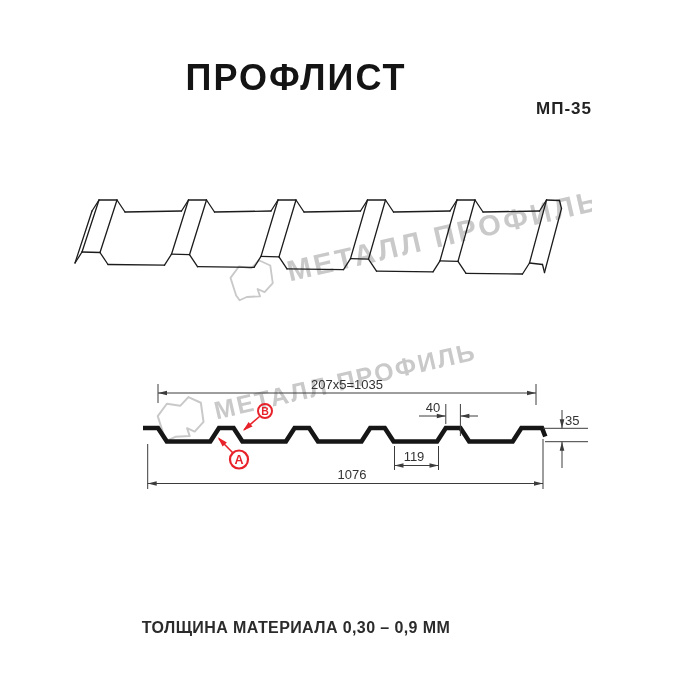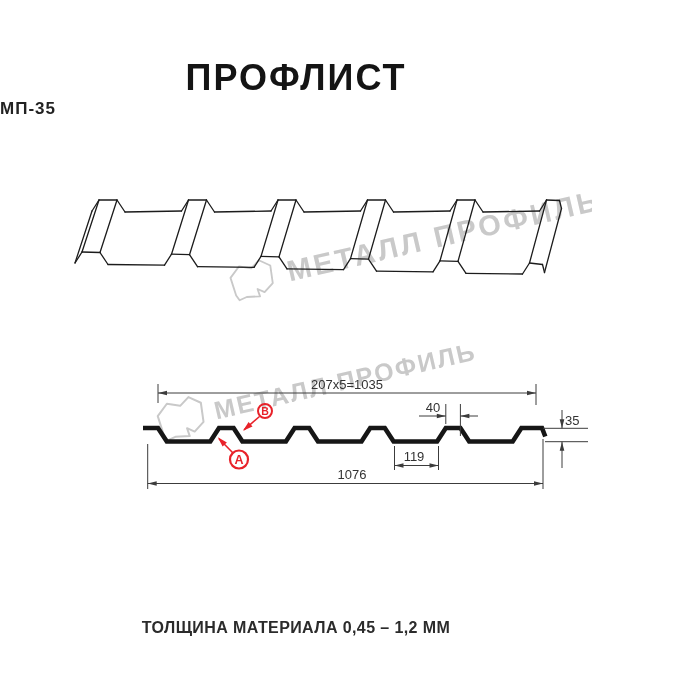--- a/index.html
+++ b/index.html
@@ -1,20 +1,20 @@
 <!DOCTYPE html>
 <html><head>
 <meta charset="utf-8">
 <style>
   html,body{margin:0;padding:0;background:#fff;}
   .page{position:relative;width:592px;height:700px;background:#ffffff;overflow:hidden;
         font-family:"Liberation Sans",sans-serif;}
   .title{position:absolute;top:57px;left:0;width:100%;text-align:center;
          font-size:36px;font-weight:bold;letter-spacing:2px;color:#141414;}
-  .subtitle{position:absolute;top:99px;left:0;width:100%;text-align:left;
+  .subtitle{position:absolute;top:99px;left:0;width:100%;text-align:right;
          font-size:17px;font-weight:bold;letter-spacing:1px;color:#222;}
   .footer{position:absolute;top:619px;left:0;width:100%;text-align:center;
          font-size:16px;font-weight:bold;letter-spacing:0.4px;color:#2b2b2b;}
   .layer{position:absolute;left:0;top:0;z-index:2;}
   .wm{position:absolute;z-index:1;display:flex;align-items:center;gap:9px;
       transform-origin:0 50%;transform:rotate(-13deg);color:#c9c9c9;}
   .wm-top{left:226px;top:266px;}
   .wm-bottom{left:157px;top:401px;}
   .wm svg{stroke:#c9c9c9;fill:none;stroke-width:2.4;stroke-linejoin:round;}
   .wm-text{font-weight:bold;white-space:nowrap;}
@@ -156,14 +156,14 @@
     </g>
 
     <g>
       <line x1="233" y1="453" x2="219" y2="438.8" stroke="#e8222a" stroke-width="1.6"></line>
       <polygon points="0,0 -10,3 -10,-3" transform="translate(217.8,437.3) rotate(-134)" fill="#e8222a"></polygon>
       <circle cx="239" cy="459.5" r="9" fill="none" stroke="#e8222a" stroke-width="2.2"></circle>
       <text class="lbl" x="239" y="464" font-size="12.5" text-anchor="middle">A</text>
     </g>
   </svg>
 
-  <div class="footer">ТОЛЩИНА МАТЕРИАЛА 0,45 – 1,2 ММ</div>
+  <div class="footer">ТОЛЩИНА МАТЕРИАЛА 0,30 – 0,9 ММ</div>
 </div>
 
 </body></html>

